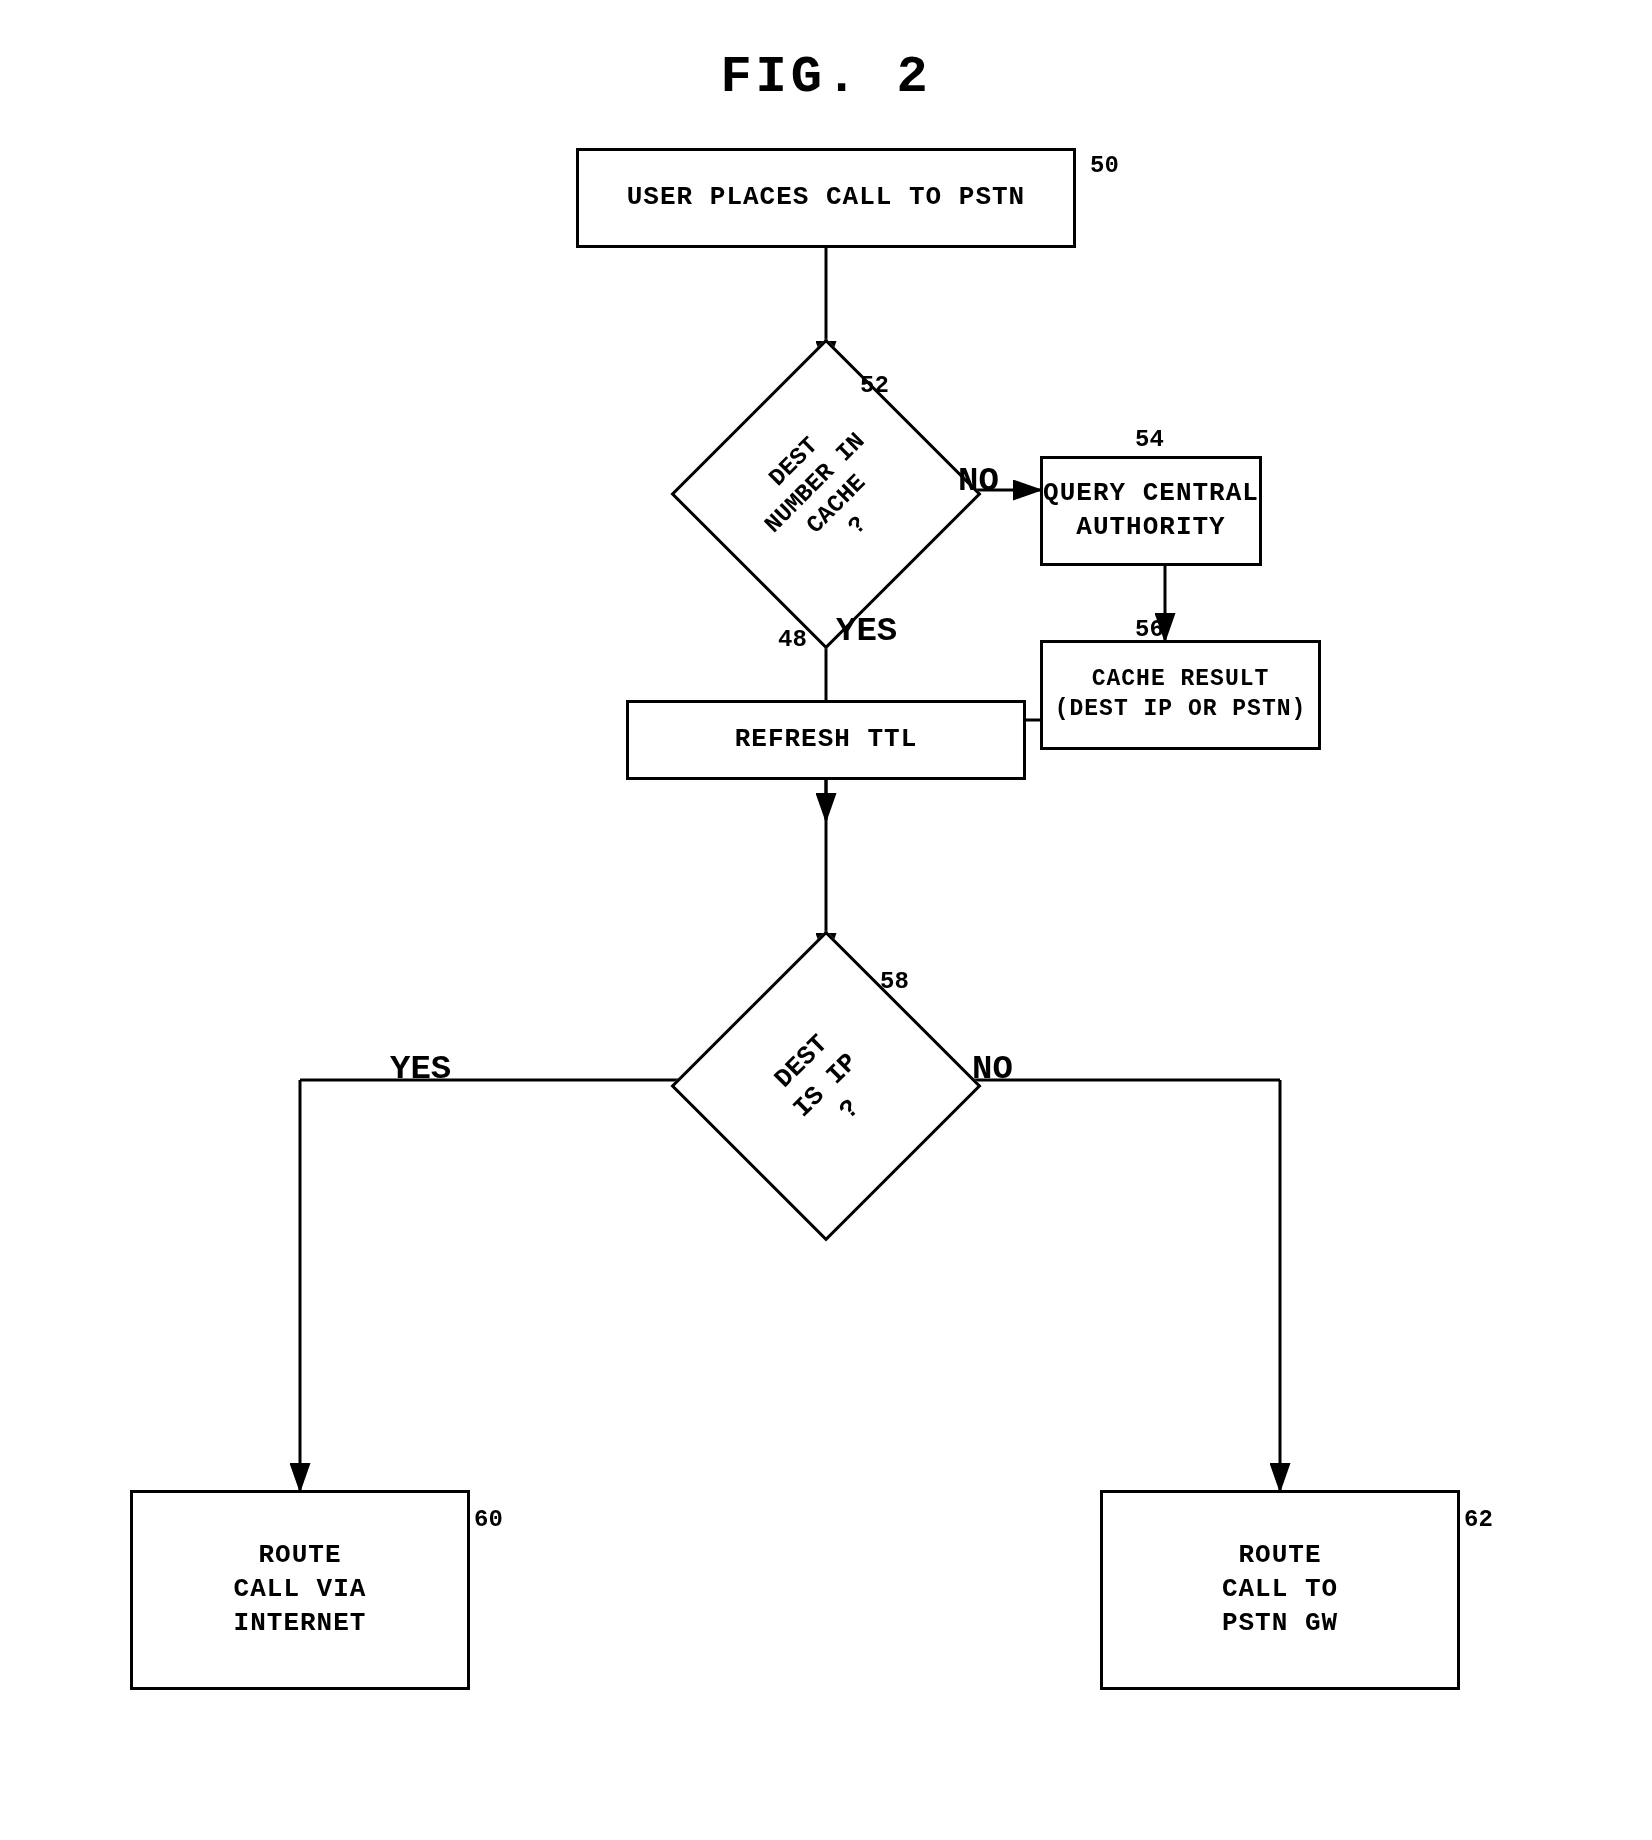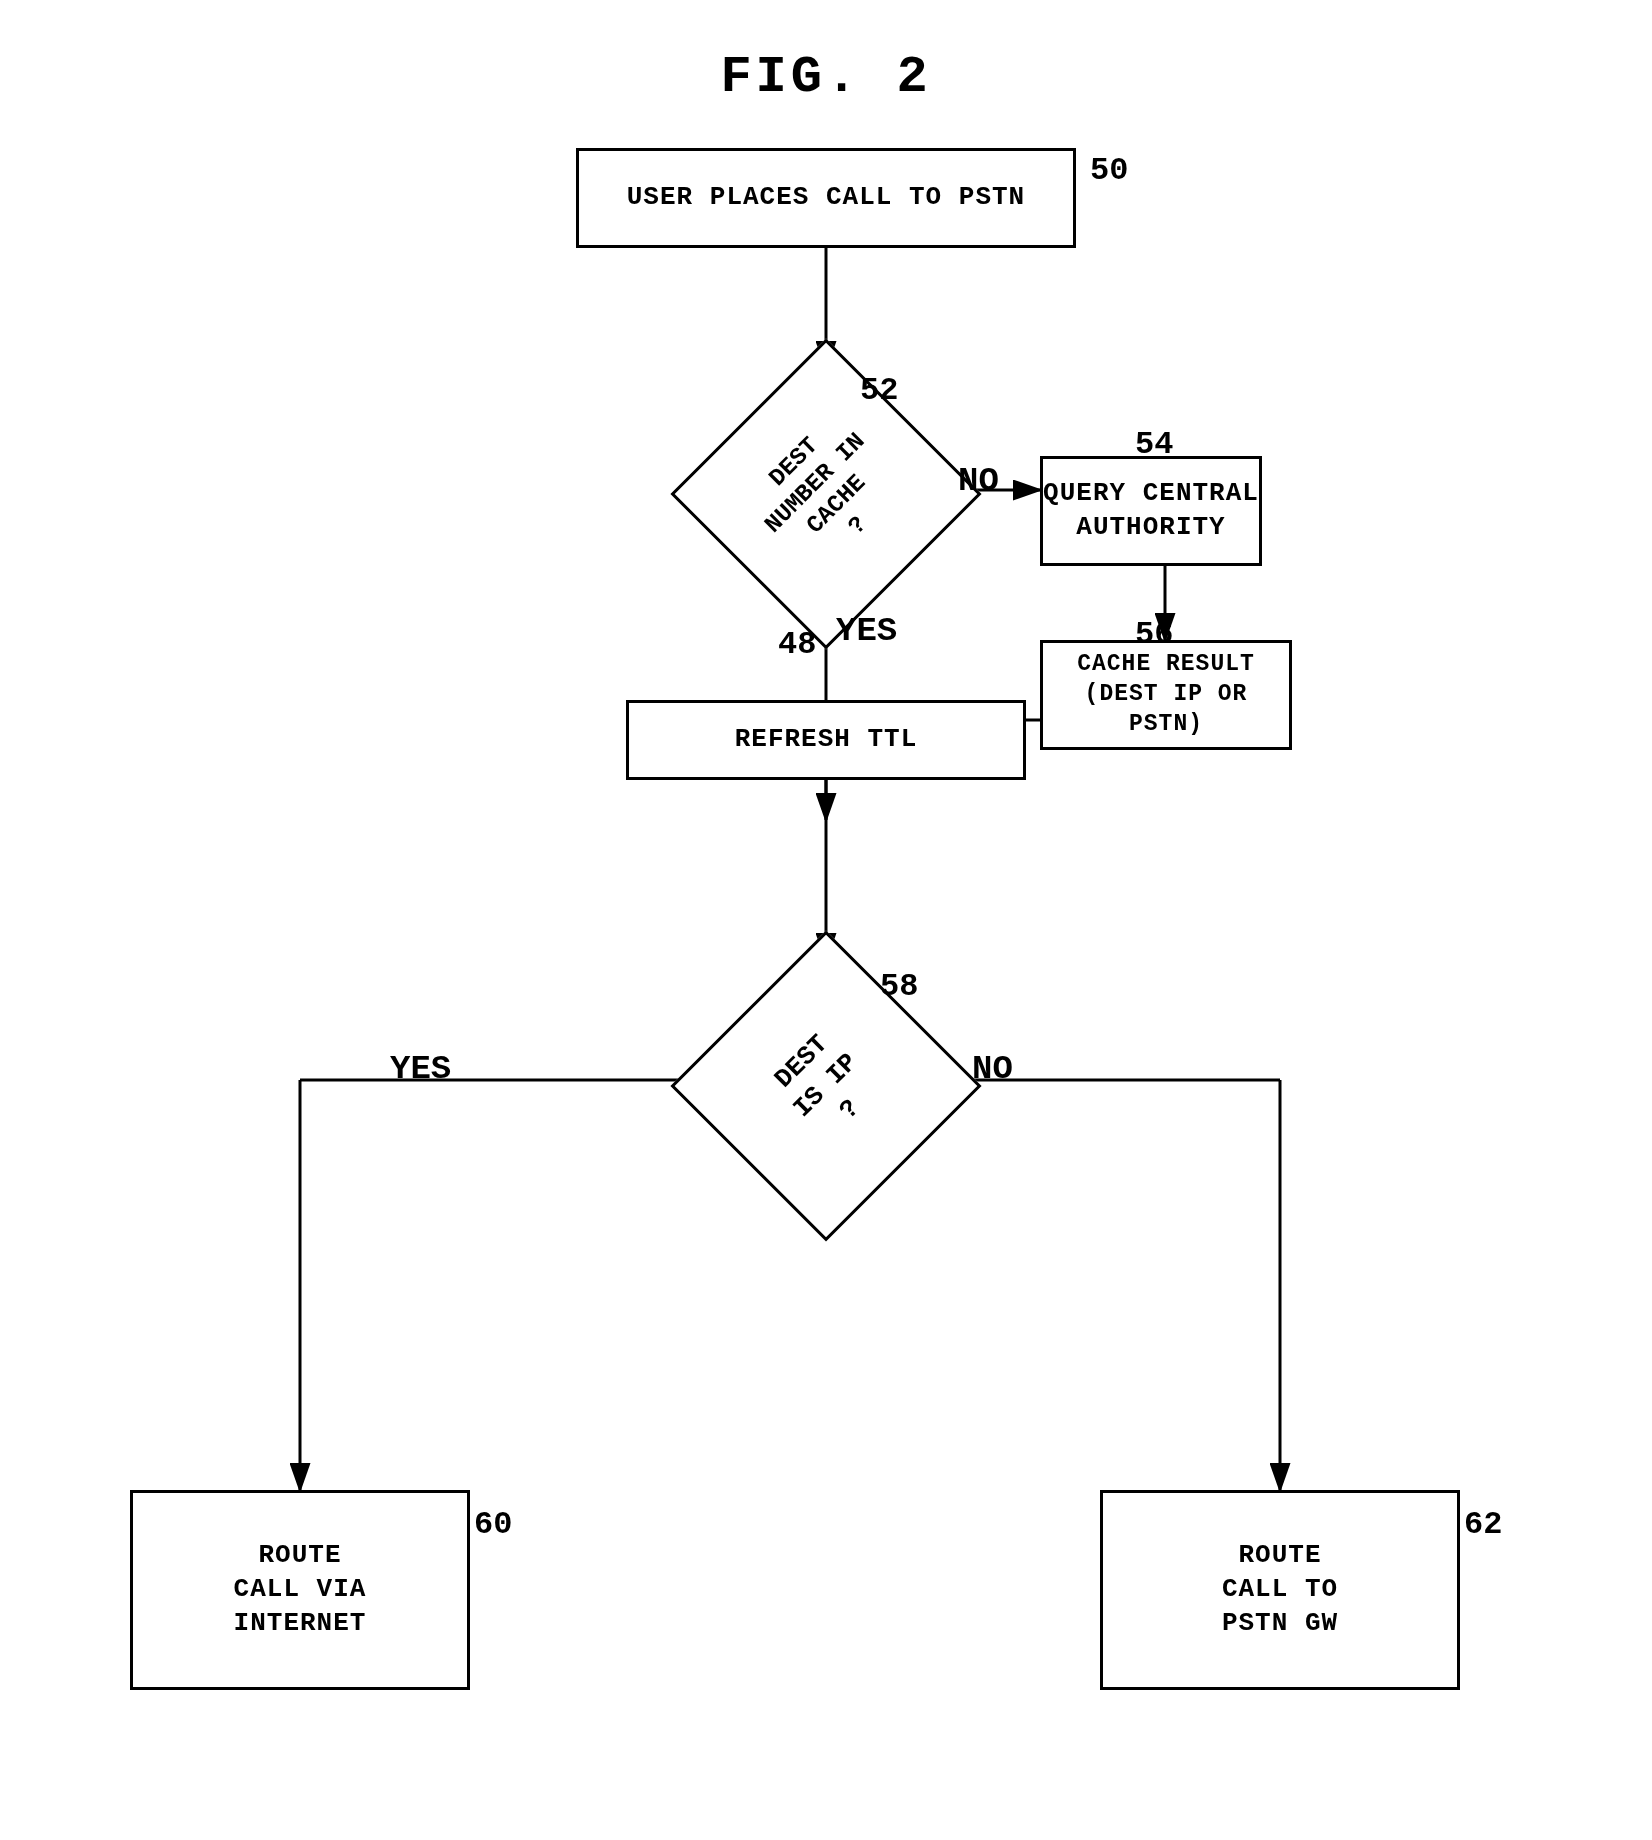--- a/index.html
+++ b/index.html
@@ -77,21 +77,21 @@
       position: absolute;
       top: 0; left: 0;
       width: 1652px;
       height: 1840px;
       pointer-events: none;
     }
 
     
     .ref-num {
       position: absolute;
-      font-size: 32px;
+      font-size: 24px;
       font-weight: bold;
       font-family: 'Courier New', Courier, monospace;
     }
 
     
     .arrow-label {
       position: absolute;
       font-size: 34px;
       font-weight: bold;
       font-family: 'Courier New', Courier, monospace;
@@ -164,21 +164,21 @@
   </div>
 
   <div class="flow-box" style="left:1040px; top:456px; width:222px; height:110px;">
     <span style="white-space:pre-line;">QUERY CENTRAL
 AUTHORITY</span>
   </div>
   <div class="ref-num" style="left:1135px; top:426px;">
     <span>54</span>
   </div>
 
-  <div class="flow-box" style="left:1040px; top:640px; width:252px; height:110px;">
+  <div class="flow-box" style="left:1040px; top:640px; width:281px; height:110px;">
     <span style="white-space:pre-line; font-size:23px;">CACHE RESULT
 (DEST IP OR PSTN)</span>
   </div>
   <div class="ref-num" style="left:1135px; top:616px;">
     <span>56</span>
   </div>
 
   <div class="flow-box" style="left:626px; top:700px; width:400px; height:80px;">
     <span>REFRESH TTL</span>
   </div>

